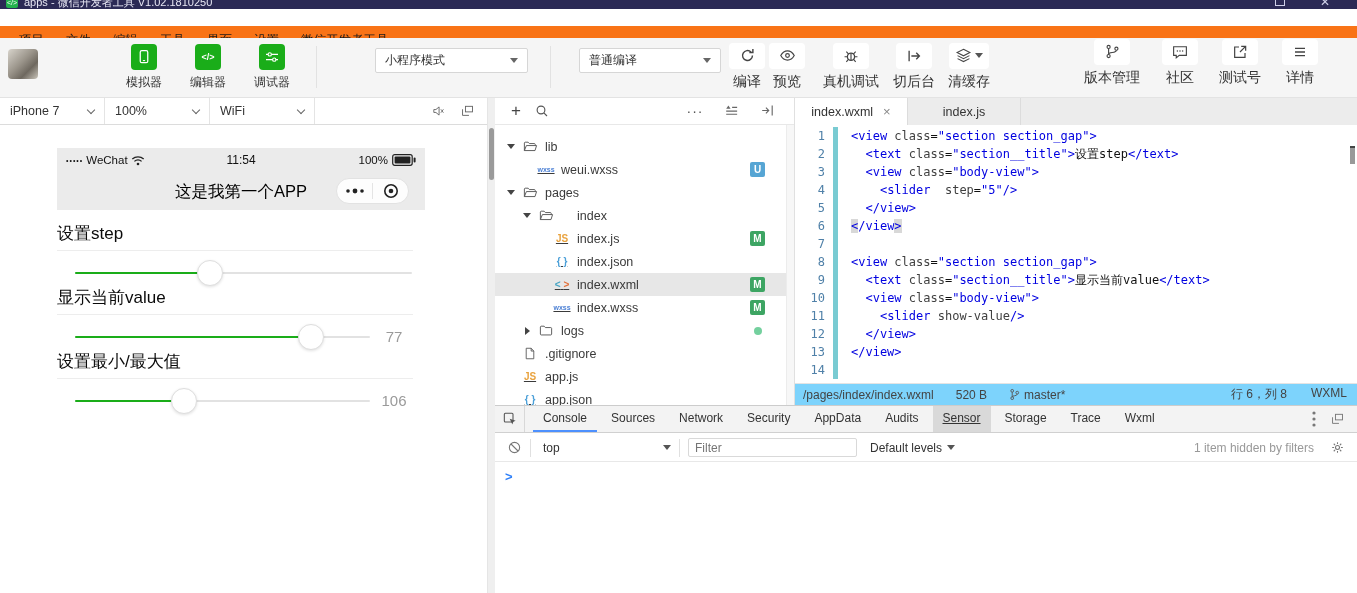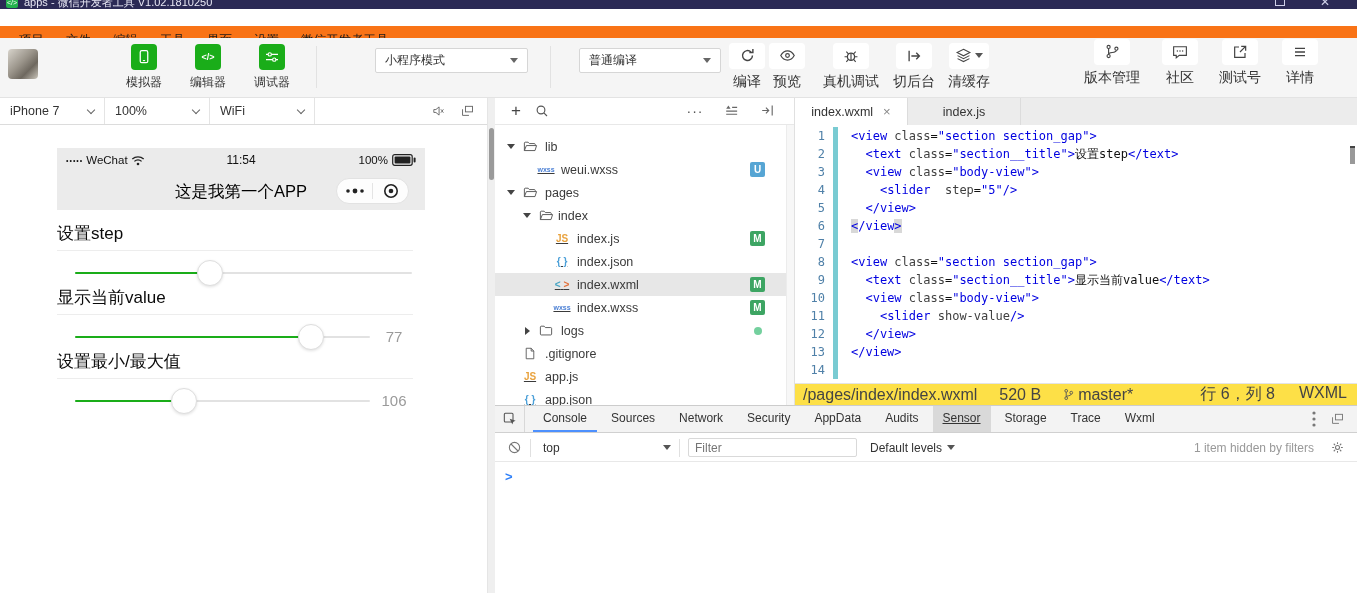--- a/index.html
+++ b/index.html
@@ -110,22 +110,22 @@
   .etab.active { background:#fff; }
   .etab .close-x { color:#888; font-size:13px; }
   .gutter-bar { position:absolute; left:38px; top:29px; width:5px; height:252px; background:#79cbd2; }
   .code { position:absolute; left:0; top:29px; width:100%; font-family:"DejaVu Sans Mono", monospace;
           font-size:12px; line-height:18px; white-space:pre; }
   .code-line { display:flex; height:18px; }
   .code .ln { width:30px; text-align:right; color:#4f80a8; flex:none; padding-right:0; }
   .code .lctext { padding-left:26px; }
   .tk-b { color:#0000e0; } .tk-r { color:#404040; } .tk-k { color:#111; } .tk-p { color:#111; }
   .tk-hl { color:#0000e0; background:#d8d8d8; }
-  .estatus { position:absolute; left:0; top:285px; width:100%; height:22px; background:#fde047; border-top:1px solid #e4e4e4;
-             display:flex; align-items:center; font-size:16px; color:#444; }
+  .estatus { position:absolute; left:0; top:285px; width:100%; height:22px; background:#7dd3fc; border-top:1px solid #e4e4e4;
+             display:flex; align-items:center; font-size:12px; color:#444; }
   .estatus .sp { margin-left:22px; } .estatus .first { margin-left:8px; }
   .estatus .right { margin-left:auto; display:flex; gap:24px; padding-right:10px; }
   .branch-wrap { display:flex; align-items:center; gap:4px; }
   .ed-scroll-thumb { position:absolute; right:2px; top:50px; width:5px; height:16px; background:#999; }
   .ed-scroll-cap { position:absolute; right:2px; top:48px; width:5px; height:3px; background:#444; }
 
   
   .debugger { position:absolute; left:495px; top:405px; width:862px; height:188px; background:#fff; border-top:1px solid #ccc; }
   .dbg-tabbar { position:absolute; left:0; top:0; width:100%; height:27px; background:#f3f3f3;
                 border-bottom:1px solid #d0d0d0; display:flex; align-items:center; }
@@ -504,21 +504,21 @@
         <div class="trow" style="padding-left: 24px;">
           <span class="tr-arrow">
             <span class="arr-down"></span>
           </span>
           <span class="tr-icon">
             <svg width="16" height="15" viewBox="0 0 24 24" fill="none">
               <path d="M3 18.5 V6.5 c0-.8.6-1.4 1.4-1.4 h4.6 l2 2.2 h8 c.8 0 1.4.6 1.4 1.4 v1.8" stroke="#555" stroke-width="1.5"></path>
               <path d="M3 18.5 6.2 10.5 h16.3 L20 18.5 Z" stroke="#555" stroke-width="1.5"></path>
             </svg>
           </span>
-          <span style="margin-left: 1px;">index</span>
+          <span style="margin-left: 20px;">index</span>
         </div>
         <div class="trow" style="padding-left: 40px;">
           <span class="tr-arrow"></span>
           <span class="tr-icon">
             <span class="txt-ic ic-js">JS</span>
           </span>
           <span style="margin-left: 4px;">index.js</span>
           <span class="badge" style="background: rgb(61, 165, 99);">M</span>
         </div>
         <div class="trow" style="padding-left: 40px;">

